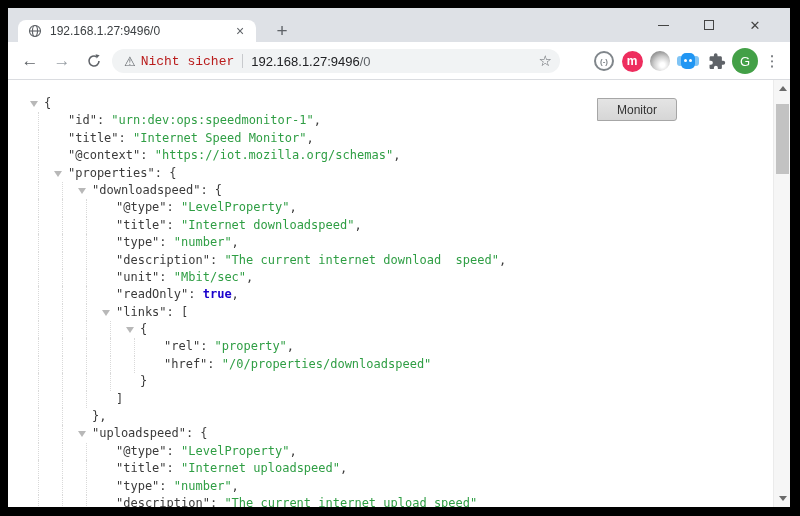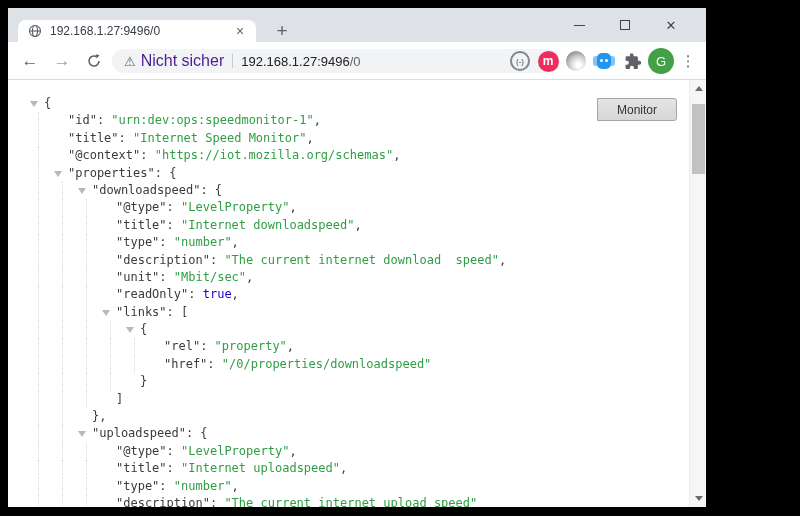--- a/index.html
+++ b/index.html
@@ -1,19 +1,19 @@
 <!DOCTYPE html>
 <html><head>
 <meta charset="utf-8">
 <style>
   * { margin:0; padding:0; box-sizing:border-box; }
   html,body { width:800px; height:516px; background:#000; overflow:hidden;
               font-family:"Liberation Sans", sans-serif; }
 
-  .window { position:absolute; left:8px; top:8px; width:698px; height:499px;
+  .window { position:absolute; left:8px; top:8px; width:782px; height:499px;
             background:#fff; overflow:hidden; }
 
   
   .tabstrip { position:absolute; left:0; top:0; width:100%; height:34px; background:#dee1e6; }
   .tab { position:absolute; left:10px; top:12px; width:238px; height:22px; background:#fff;
          border-radius:8px 8px 0 0; display:flex; align-items:center; padding:0 8px 0 10px; }
   .tab-favicon { width:14px; height:14px; flex:0 0 14px; }
   .tab-title { flex:1; font-size:12px; color:#3c4043; margin-left:8px; white-space:nowrap;
                overflow:hidden; }
   .tab-close { width:16px; height:16px; border-radius:8px; display:flex; align-items:center;
@@ -30,21 +30,21 @@
   
   .toolbar { position:absolute; left:0; top:34px; width:100%; height:38px; background:#fff;
              border-bottom:1px solid #dadce0; display:flex; align-items:center; }
   .navbtn { width:28px; height:28px; margin-left:4px; display:flex; align-items:center;
             justify-content:center; font-size:17px; color:#5f6368; border-radius:14px; }
   .navbtn:first-child { margin-left:8px; }
   .navbtn.disabled { color:#9aa0a6; }
   .omnibox { position:absolute; left:104px; top:7px; width:448px; height:24px; background:#f1f3f4;
              border-radius:12px; display:flex; align-items:center; padding:0 8px 0 12px; }
   .warn { font-size:13px; color:#5f6368; margin-right:5px; }
-  .sec-text { font-size:16px; color:#4c1d95; white-space:nowrap; }
+  .sec-text { font-size:13px; color:#b91c1c; white-space:nowrap;font-family:Liberation Mono, monospace; }
   .url-divider { width:1px; height:14px; background:#c8cacd; margin:0 8px; }
   .url-host { font-size:13px; color:#202124; white-space:nowrap; }
   .url-path { font-size:13px; color:#5f6368; white-space:nowrap; }
   .omni-spacer { flex:1; }
   .star { font-size:15px; color:#5f6368; }
   .extrow { position:absolute; right:0; top:0; height:38px; display:flex; align-items:center;
             padding-right:6px; }
   .extbtn { width:28px; height:28px; display:flex; align-items:center; justify-content:center; }
   .ext-paren { width:20px; height:20px; border:2px solid #80868b; border-radius:50%; color:#80868b;
                font-size:8px; display:flex; align-items:center; justify-content:center;
@@ -73,21 +73,21 @@
   .jline { position:relative; height:17.4px; white-space:pre;
            font-family:"DejaVu Sans Mono","Liberation Mono",monospace; font-size:12px;
            line-height:17.4px; }
   .guide { position:absolute; top:0; height:100%; width:0; border-left:1px dotted #d9d9d9; }
   .tri { position:absolute; top:6px; width:0; height:0; border-left:4.5px solid transparent;
          border-right:4.5px solid transparent; border-top:6px solid #b8b8b8; }
   .code { display:block; }
   .t-k { color:#3b3b3b; }
   .t-p { color:#3b3b3b; }
   .t-s { color:#2f9e44; }
-  .t-b { color:#1a01cc; font-weight:normal; }
+  .t-b { color:#1a01cc; font-weight:bold; }
 
   
   .seg { position:absolute; left:589px; top:18px; display:flex; }
   .segbtn { width:80px; height:23px; font-size:12px; color:#333; display:flex; align-items:center;
             justify-content:center; border:1px solid #a6a6a6; }
   .segbtn.raw { background:linear-gradient(#fdfdfd,#e9e9e9); border-radius:3px 0 0 3px;
                 border-right:none; }
   .segbtn.parsed { background:linear-gradient(#e4e4e4,#d6d6d6); border-radius:0 3px 3px 0; }
 
   

